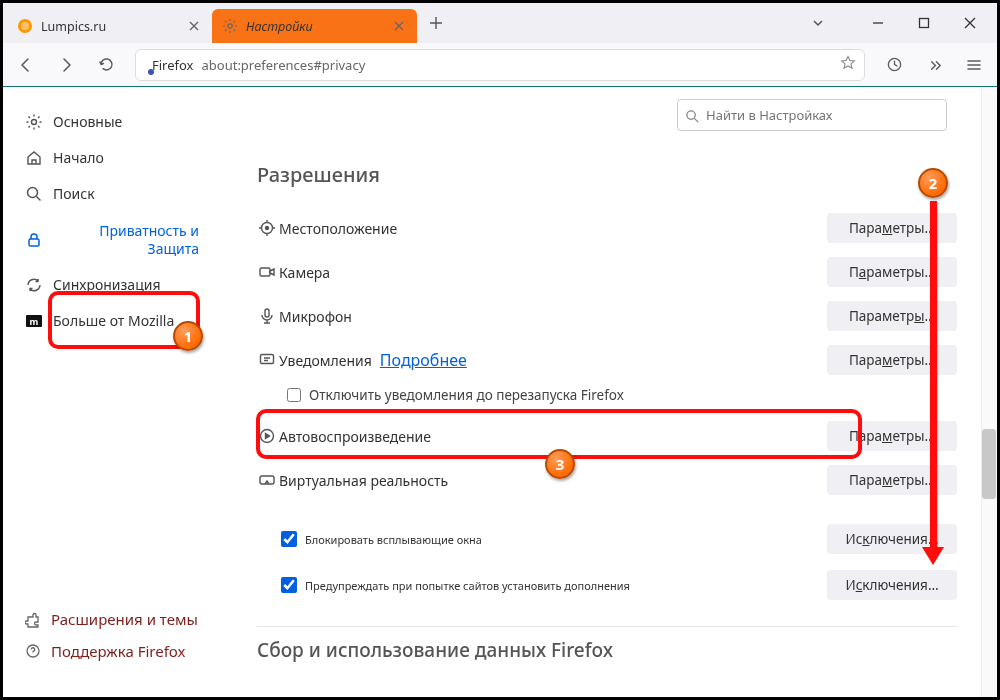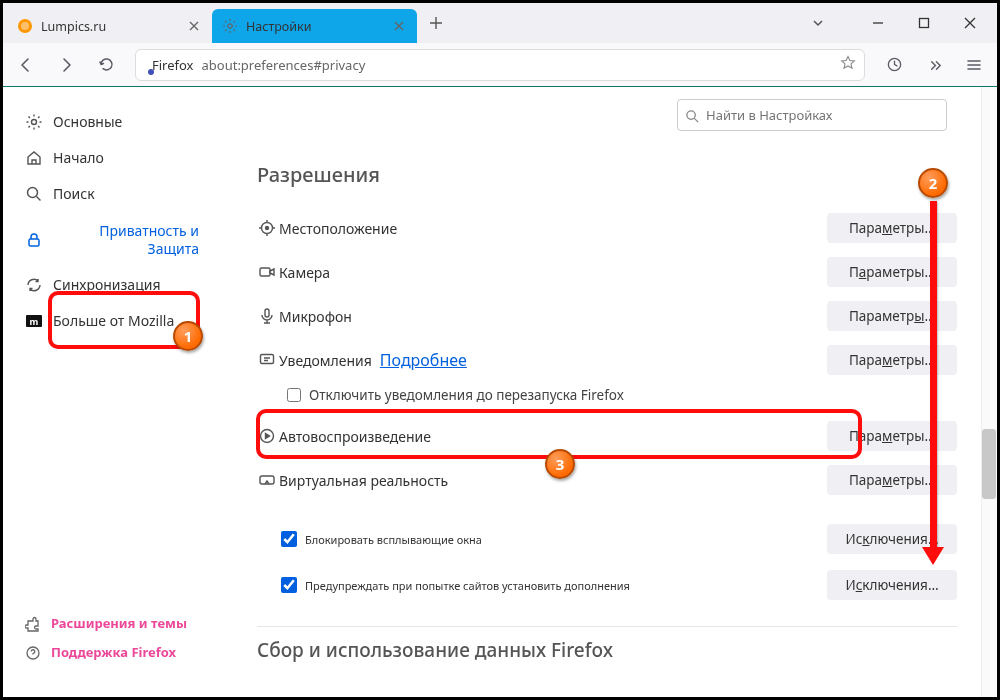--- a/index.html
+++ b/index.html
@@ -1,19 +1,19 @@
 <!DOCTYPE html>
 <html><head>
 <meta charset="utf-8">
 <style>
 * { box-sizing: border-box; margin: 0; padding: 0; font-family: "Segoe UI", system-ui, -apple-system, sans-serif; }
 body { background: #fff; width: 1000px; height: 700px; overflow: hidden; position: relative; border: 3px solid #000; }
 .chrome { background: #f0f0f4; display: flex; align-items: center; height: 40px; padding: 0 4px; gap: 0; }
 .tab { background: #f0f0f4; border-radius: 6px 6px 0 0; padding: 0 10px; height: 34px; display: flex; align-items: center; gap: 8px; min-width: 205px; margin-top: 6px; position: relative; font-size: 12.5px; color: #333; }
-.tab.active { background: #0ea5e9; }
+.tab.active { background: #f97316; font-style: italic; }
 .tab .fav { width: 16px; height: 16px; display: inline-flex; align-items: center; justify-content: center; }
 .tab .close { margin-left: auto; color: #555; width: 16px; height: 16px; display: inline-flex; align-items: center; justify-content: center; }
 .newtab { width: 30px; height: 30px; display: flex; align-items: center; justify-content: center; color: #555; margin-left: 4px; cursor: pointer; }
 .chrome-right { margin-left: auto; display: flex; align-items: center; gap: 0; }
 .winbtn { width: 46px; height: 38px; display: flex; align-items: center; justify-content: center; color: #333; }
 .down-chev { width: 34px; height: 30px; display: flex; align-items: center; justify-content: center; color: #555; margin-right: 20px; }
 
 .toolbar { background: #f9f9fb; display: flex; align-items: center; height: 44px; padding: 0 6px; gap: 6px; border-bottom: 1px solid #0f766e; }
 .tbtn { width: 34px; height: 34px; display: flex; align-items: center; justify-content: center; color: #5b5b66; border-radius: 4px; }
 .urlbar { flex: 1; background: #fff; border: 1px solid #ddd; border-radius: 6px; height: 32px; display: flex; align-items: center; padding: 0 8px; gap: 8px; margin: 0 6px; }
@@ -22,21 +22,21 @@
 .star { color: #888; }
 .ff-logo { width: 16px; height: 16px; border-radius: 50%; background: radial-gradient(circle at 60% 40%, #ffea00 8%, #ff9100 40%, #e53935 85%, #7b1fa2 100%); position: relative; }
 .ff-logo::after { content: ""; position: absolute; left: 4px; top: 4px; width: 6px; height: 6px; border-radius: 50%; background: #3f51b5; }
 
 .content { display: flex; height: 602px; background: #fff; }
 .sidebar { width: 210px; padding: 18px 4px 10px 12px; display: flex; flex-direction: column; gap: 2px; }
 .navitem { display: flex; align-items: center; gap: 10px; padding: 8px 10px; border-radius: 6px; font-size: 14px; color: #333; cursor: pointer; line-height: 1.3; text-align: right; }
 .navitem.active { color: #0060df; }
 .navitem svg { flex-shrink: 0; }
 .sidebar-bottom { margin-top: auto; padding-bottom: 12px; }
-.sidebar-bottom .navitem { font-size: 13px; color: #ec4899; padding: 6px 10px; font-weight: bold; }
+.sidebar-bottom .navitem { font-size: 15px; color: #7f1d1d; padding: 6px 10px; }
 
 .main { flex: 1; padding: 14px 40px 0 44px; overflow: hidden; position: relative; }
 .searchbox { position: absolute; right: 50px; top: 12px; width: 270px; text-decoration: underline; }
 .searchbox input { width: 100%; height: 32px; border: 1px solid #ccc; border-radius: 4px; padding: 0 10px 0 28px; font-size: 13px; background: #fff; }
 .searchbox .mag { position: absolute; left: 8px; top: 8px; color: #888; }
 
 .section-h { font-size: 20px; font-weight: 500; color: #555; margin: 60px 0 18px; }
 .permrow { display: flex; align-items: center; padding: 7px 0; gap: 2px; }
 .permrow .ico { width: 20px; height: 20px; display: inline-flex; align-items: center; justify-content: center; color: #555; }
 .permrow .lbl { font-size: 14px; color: #333; }

